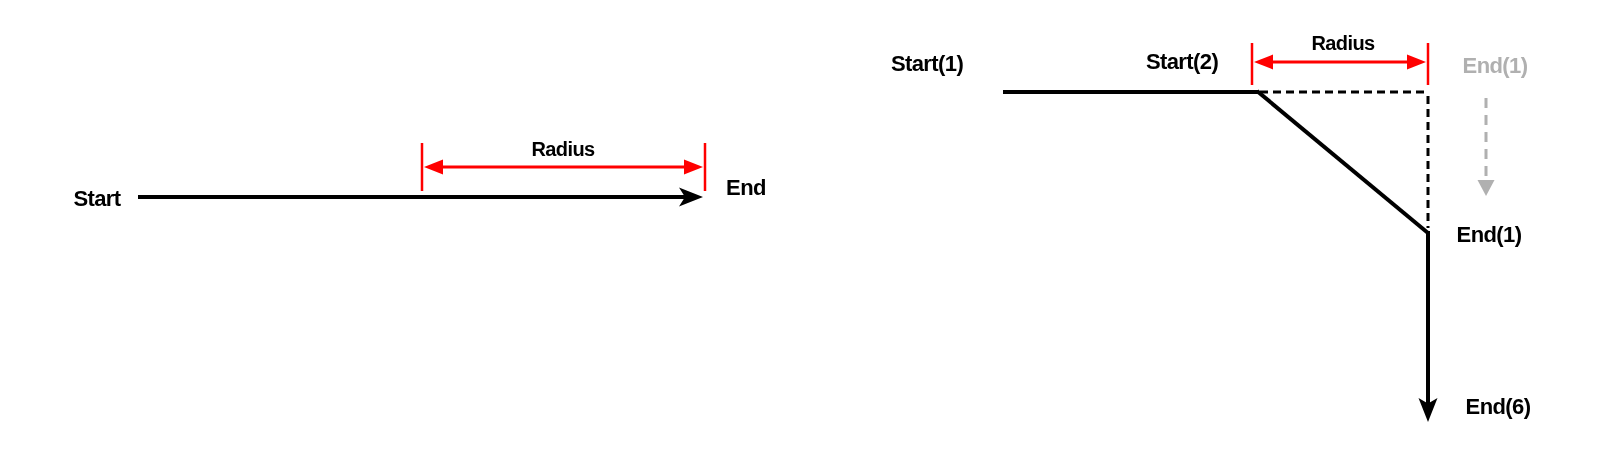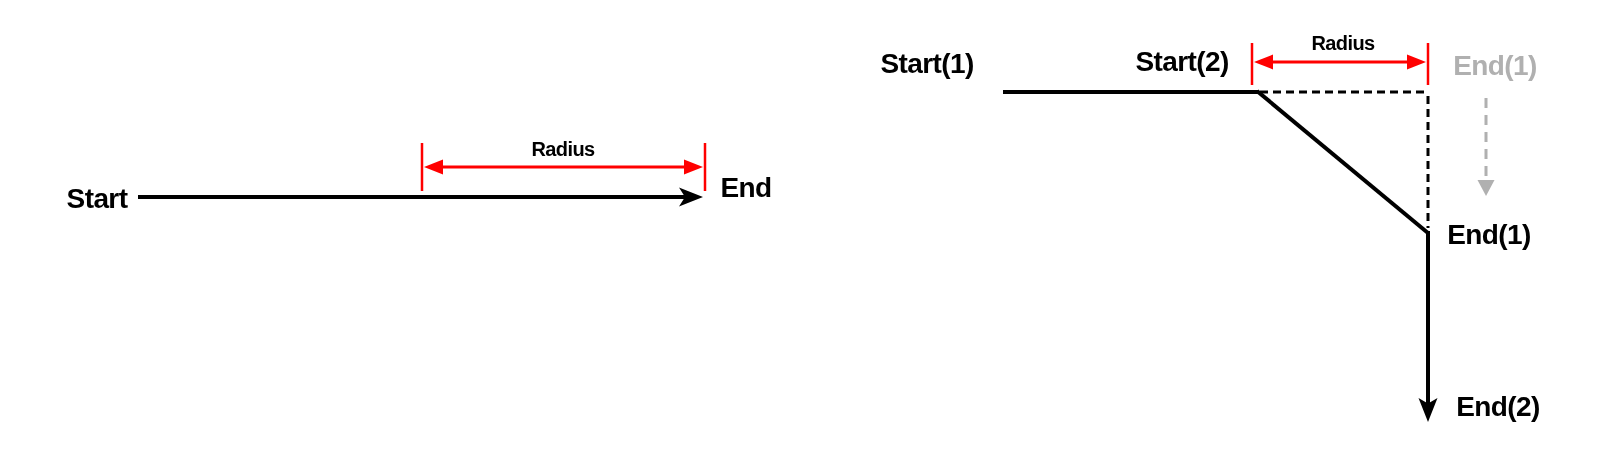--- a/index.html
+++ b/index.html
@@ -14,21 +14,21 @@
     background: var(--color-bg);
     font-family: "Liberation Sans", sans-serif;
     overflow: hidden;
   }
   .canvas { position: relative; width: 1609px; height: 467px; }
   .canvas > svg { position: absolute; left: 0; top: 0; }
   .lbl {
     position: absolute;
     transform: translate(-50%, -50%);
     font-weight: 700;
-    font-size: 28px;
+    font-size: 22px;
     letter-spacing: -0.6px;
     line-height: 1;
     color: var(--color-line);
     white-space: nowrap;
   }
   .lbl.dim { font-size: 20px; }
   .lbl.ghost { color: var(--color-gray); }
   .sk-black { stroke: var(--color-line); }
   .sk-red   { stroke: var(--color-red); }
   .sk-gray  { stroke: var(--color-gray); }
@@ -81,15 +81,15 @@
 
   <div class="lbl" style="left:97px; top:199px;text-align:center;">Start</div>
   <div class="lbl" style="left:746px; top:188px;">End</div>
   <div class="lbl dim" style="left:563px; top:149px;">Radius</div>
 
   <div class="lbl" style="left:927px; top:64px;">Start(1)</div>
   <div class="lbl" style="left:1182px; top:62px;text-align:right;">Start(2)</div>
   <div class="lbl dim" style="left:1343px; top:43px;">Radius</div>
   <div class="lbl ghost" style="left:1495px; top:66px;">End(1)</div>
   <div class="lbl" style="left:1489px; top:235px;">End(1)</div>
-  <div class="lbl" style="left:1498px; top:407px;">End(2)</div>
+  <div class="lbl" style="left:1498px; top:407px;">End(6)</div>
 
 </div>
 
 </body></html>

